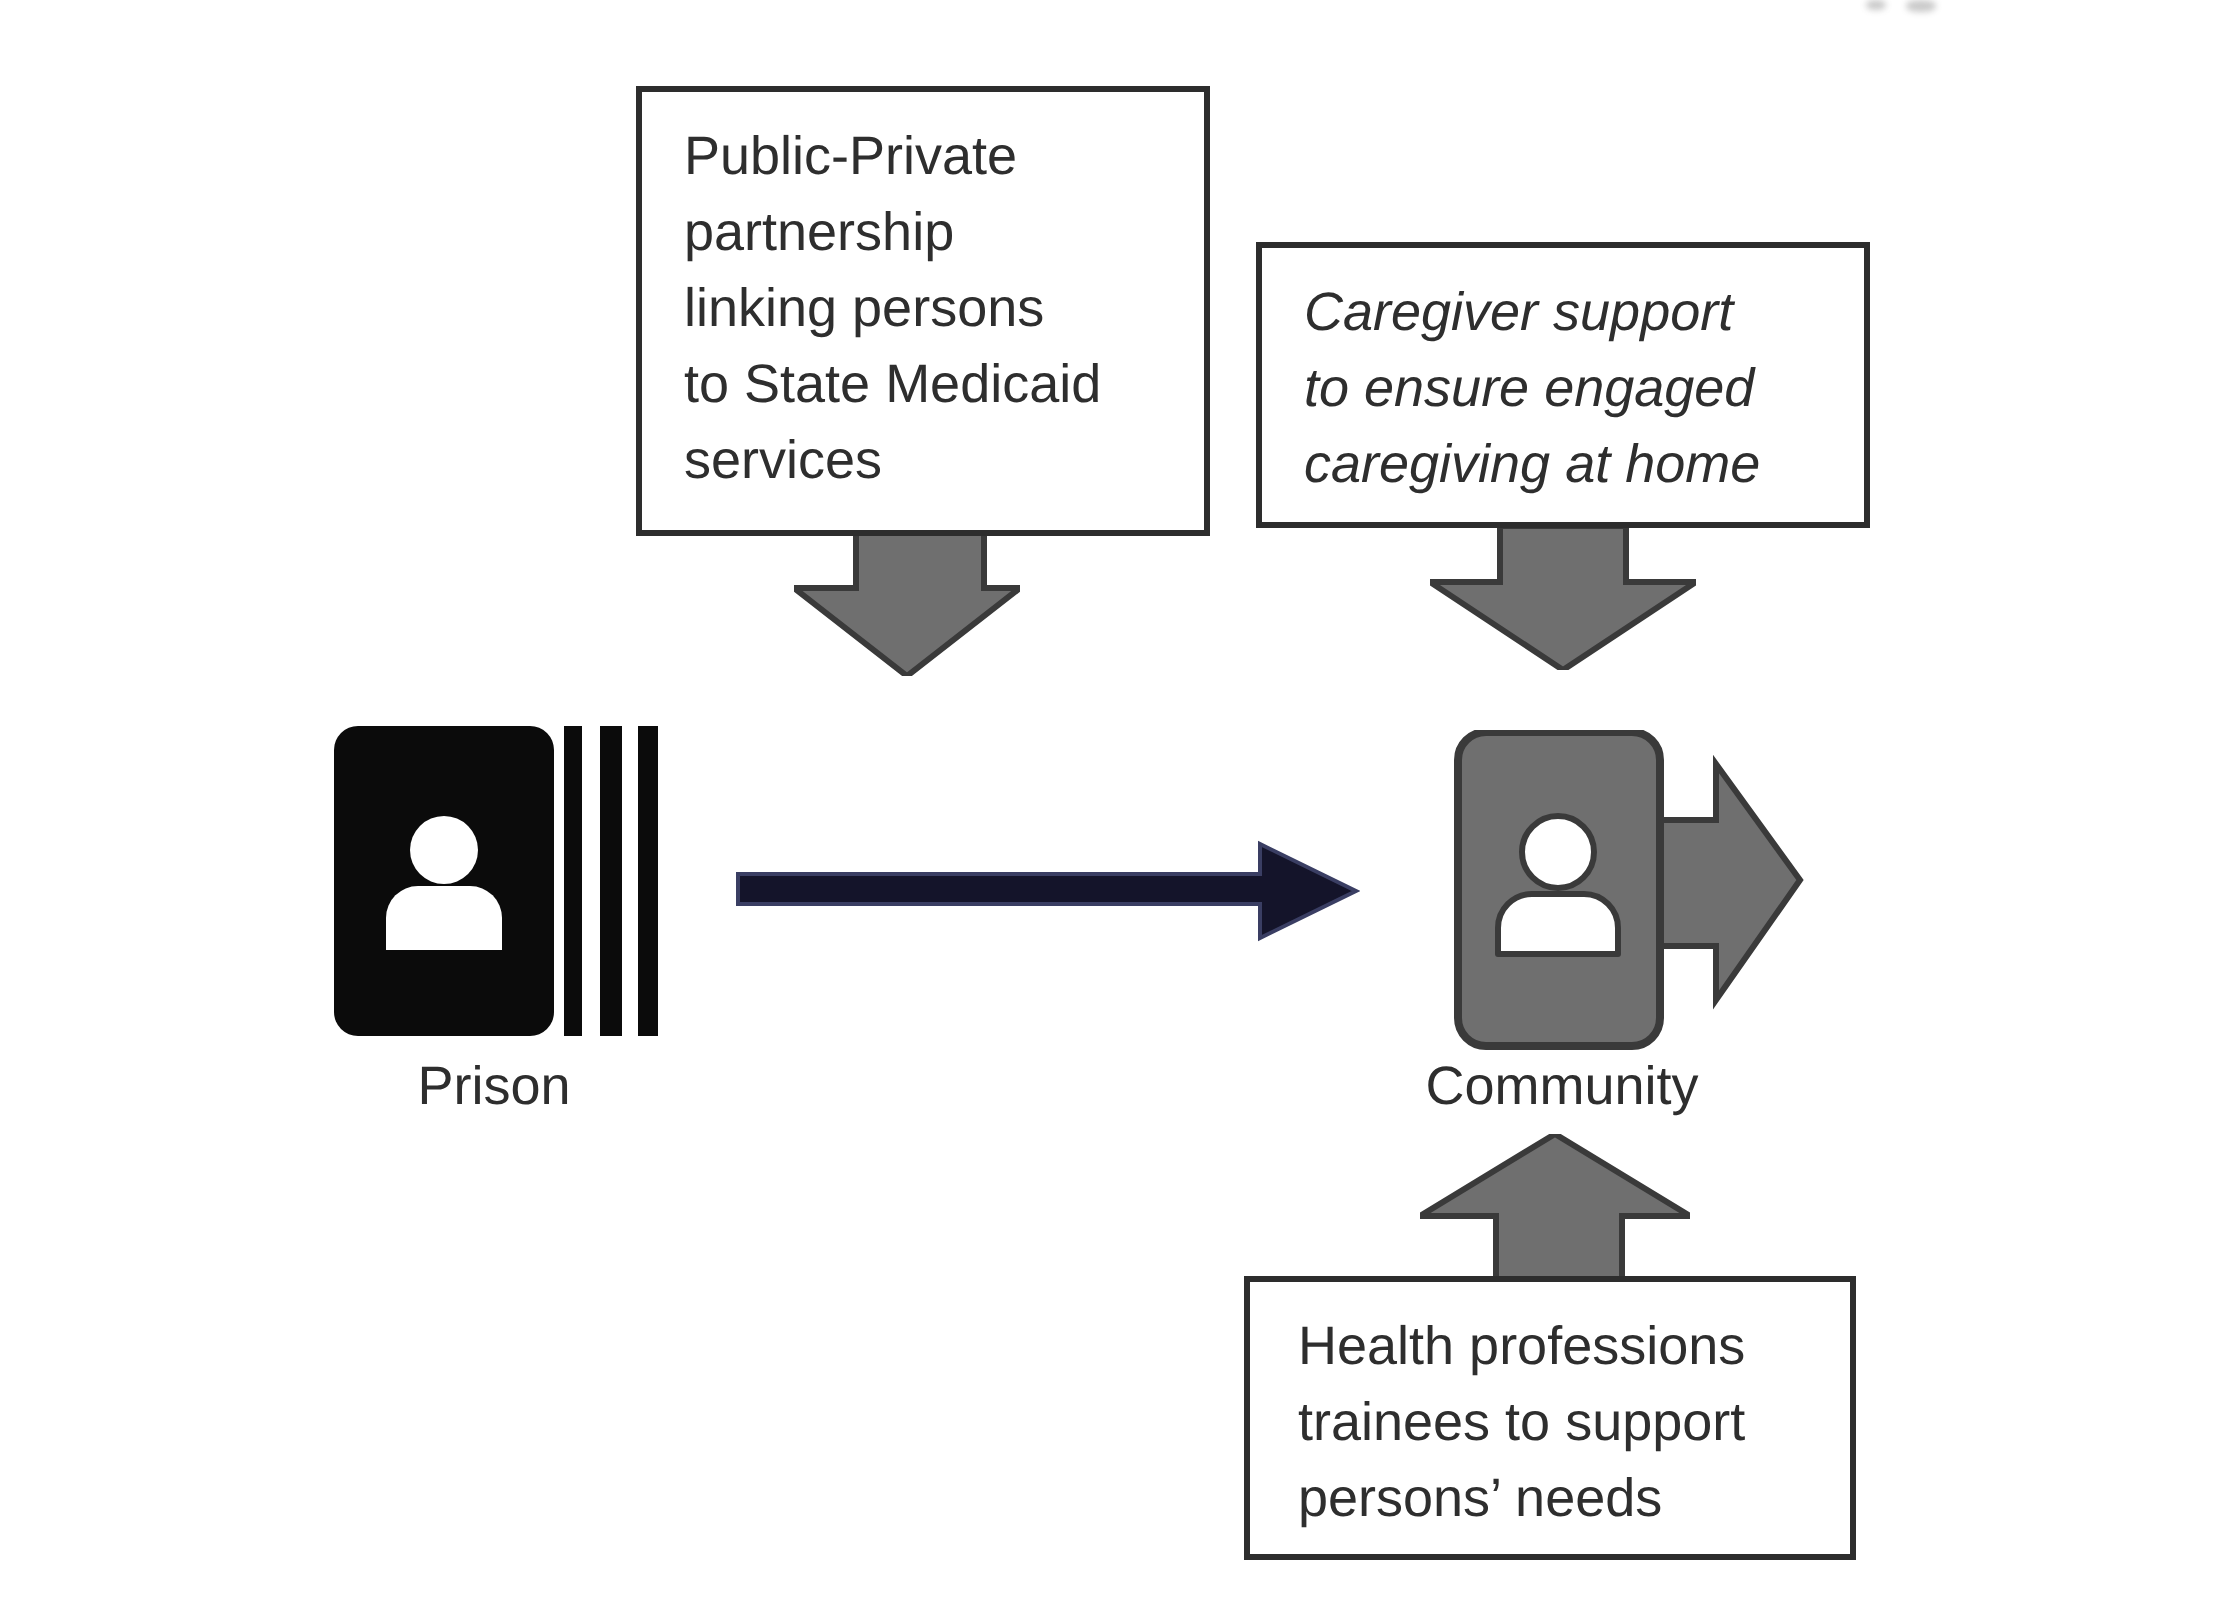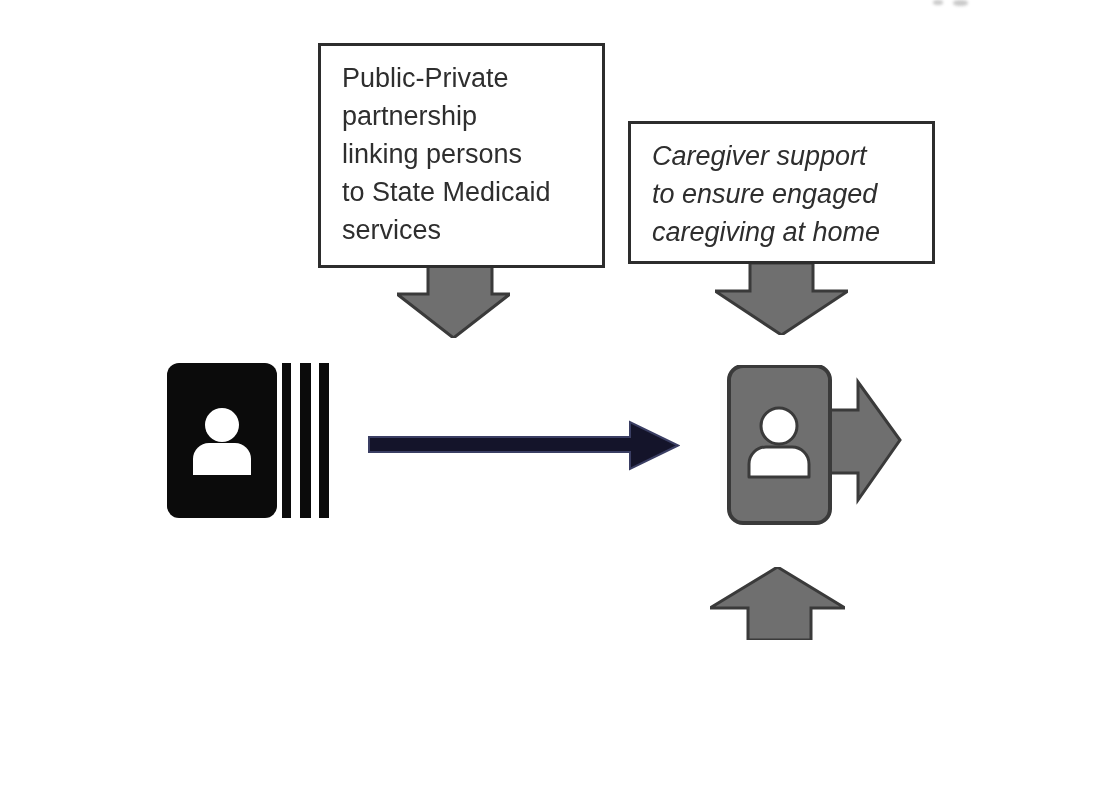--- a/index.html
+++ b/index.html
@@ -72,20 +72,23 @@
   <div class="textbox" style="left:318px;top:43px;width:287px;height:225px;">Public-Private
 partnership
 linking persons
 to State Medicaid
 services</div>
 
   <div class="textbox" style="left:628px;top:121px;width:307px;height:143px;font-style:italic;">Caregiver support
 to ensure engaged
 caregiving at home</div>
 
+  <div class="textbox" style="left:622px;top:638px;width:306px;height:142px;padding-left:24px;">Health professions
+trainees to support
+persons’ needs</div>
 
   <svg class="arrow" style="left:397px;top:266px;" width="113" height="72" viewBox="0 0 113 72">
     <polygon points="31,0 95,0 95,28 113,28 56.5,72 0,28 31,28" style="fill:var(--gray-fill,#6f6f6f);stroke:var(--gray-border,#3a3a3a);stroke-width:3;stroke-linejoin:miter;"></polygon>
   </svg>
 
   <svg class="arrow" style="left:715px;top:263px;" width="133" height="72" viewBox="0 0 133 72">
     <polygon points="35,0 98,0 98,28 133,28 66.5,72 0,28 35,28" style="fill:var(--gray-fill,#6f6f6f);stroke:var(--gray-border,#3a3a3a);stroke-width:3;stroke-linejoin:miter;"></polygon>
   </svg>
 
   <svg class="arrow" style="left:710px;top:567px;" width="135" height="73" viewBox="0 0 135 73">
@@ -98,30 +101,32 @@
       <circle cx="55" cy="62" r="17" fill="#ffffff"></circle>
       <path d="M26 112 v-16 a16 16 0 0 1 16 -16 h26 a16 16 0 0 1 16 16 v16 z" fill="#ffffff"></path>
     </g>
     <g>
       <rect x="115" y="0" width="9" height="155" style="fill:var(--ink,#0b0b0b);"></rect>
       <rect x="133" y="0" width="11" height="155" style="fill:var(--ink,#0b0b0b);"></rect>
       <rect x="152" y="0" width="10" height="155" style="fill:var(--ink,#0b0b0b);"></rect>
     </g>
   </svg>
 
+  <div class="node-label" style="left:166px;top:528px;width:162px;">Prison</div>
 
   <svg class="arrow" style="left:368px;top:420px;" width="312" height="52" viewBox="0 0 312 52">
     <polygon points="1,17 262,17 262,2 310,25.5 262,49 262,32 1,32" style="fill:var(--arrow-dark,#14142a);stroke:var(--arrow-dark-rim,#3a3e63);stroke-width:2;stroke-linejoin:miter;"></polygon>
   </svg>
 
   <svg class="node-icon" style="left:727px;top:365px;" width="176" height="160" viewBox="0 0 176 160">
     <g>
       <polygon points="90,45 131,45 131,17 173,75 131,135 131,108 90,108" style="fill:var(--gray-fill,#6f6f6f);stroke:var(--gray-border,#3a3a3a);stroke-width:3;stroke-linejoin:miter;"></polygon>
     </g>
     <rect x="2" y="1" width="101" height="157" rx="14" style="fill:var(--gray-fill,#6f6f6f);stroke:var(--gray-border,#3a3a3a);stroke-width:4;"></rect>
     <g>
       <circle cx="52" cy="61" r="18" fill="#ffffff" style="stroke:var(--gray-border,#3a3a3a);stroke-width:3;"></circle>
       <path d="M22 112 v-13 a17 17 0 0 1 17 -17 h26 a17 17 0 0 1 17 17 v13 z" fill="#ffffff" style="stroke:var(--gray-border,#3a3a3a);stroke-width:3;stroke-linejoin:round;"></path>
     </g>
   </svg>
 
+  <div class="node-label" style="left:692px;top:528px;width:178px;">Community</div>
 
 </div>
 
 </body></html>

